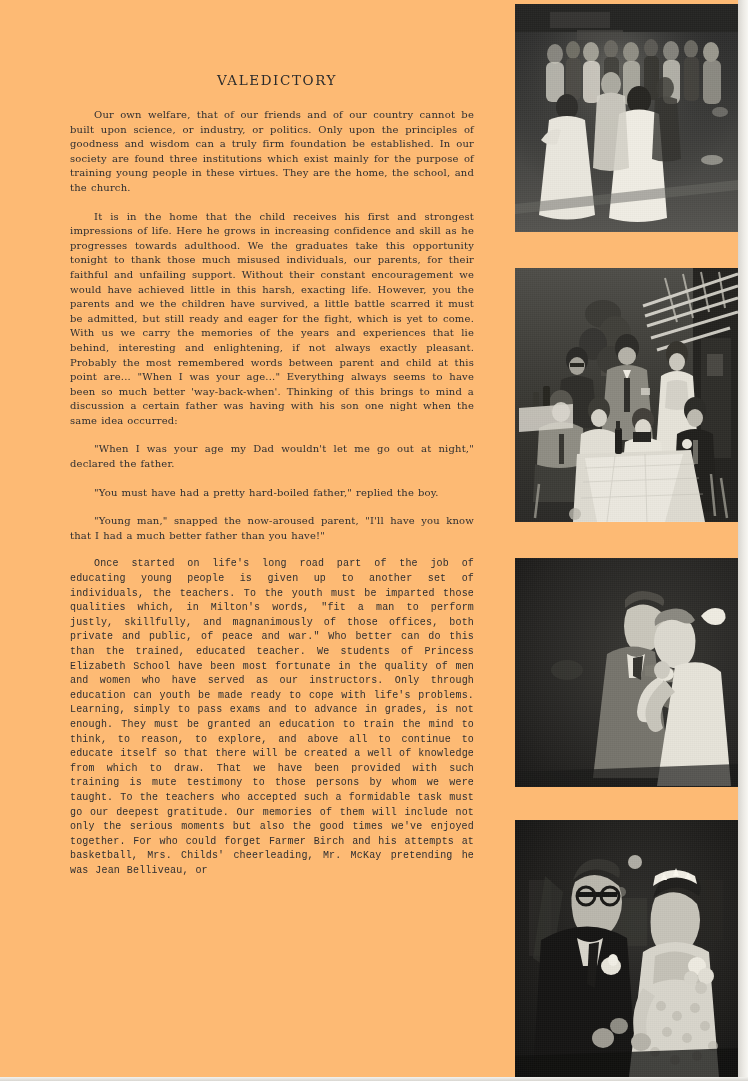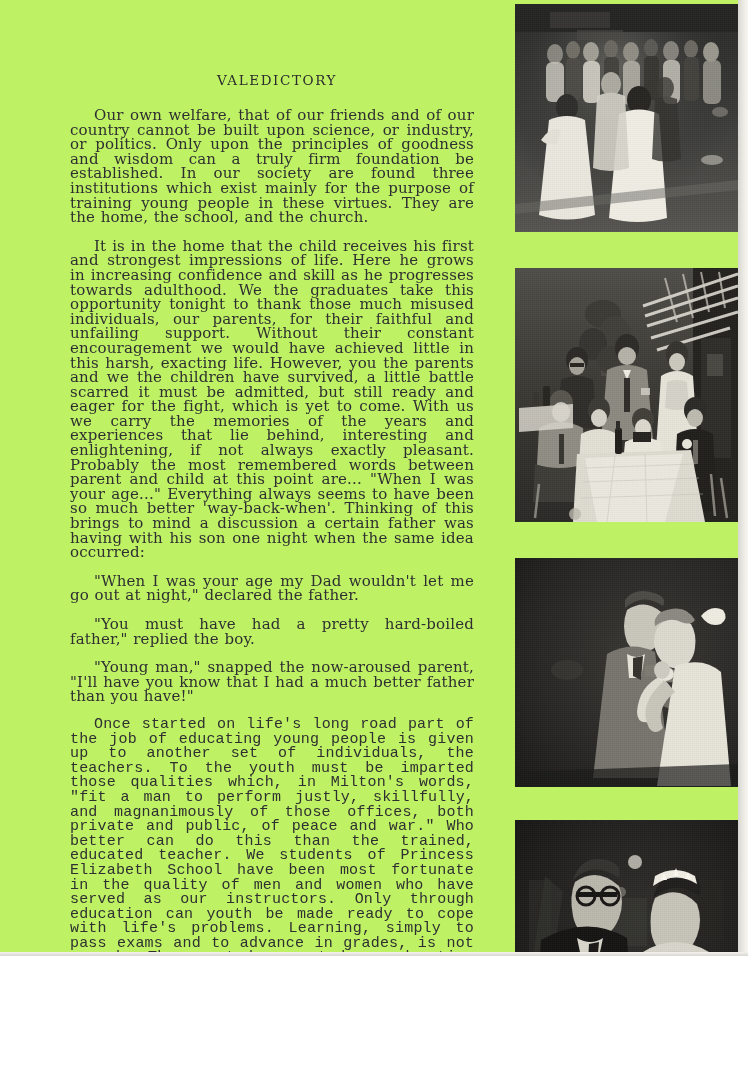--- a/index.html
+++ b/index.html
@@ -3,22 +3,22 @@
 <meta charset="utf-8">
 <style>
   html, body {
     margin: 0;
     padding: 0;
     background: #ffffff;
   }
   .page {
     position: relative;
     width: 748px;
-    height: 956px;
-    background: #bef264;
+    height: 1081px;
+    background: #fdba74;
     overflow: hidden;
     font-family: "DejaVu Serif", "Liberation Serif", serif;
   }
 
   
   .text-column {
     position: absolute;
     left: 70px;
     top: 72px;
     width: 404px;
@@ -27,21 +27,21 @@
     font-family: "DejaVu Serif", "Liberation Serif", serif;
     font-size: 13.5px;
     letter-spacing: 1.6px;
     color: #2c2c2c;
     text-align: center;
     margin: 0 0 20px 0;
     padding-left: 10px;
     font-weight: normal;
   }
   .para {
-    font-size: 15px;
+    font-size: 10px;
     line-height: 14.6px;
     color: #2f2f31;
     margin: 0 0 14px 0;
     text-indent: 24px;
     letter-spacing: 0.18px;
     text-align: justify;
     word-spacing: 0.6px;
   }
   .para.last { margin-bottom: 0; font-family: Liberation Mono, monospace; }
 

